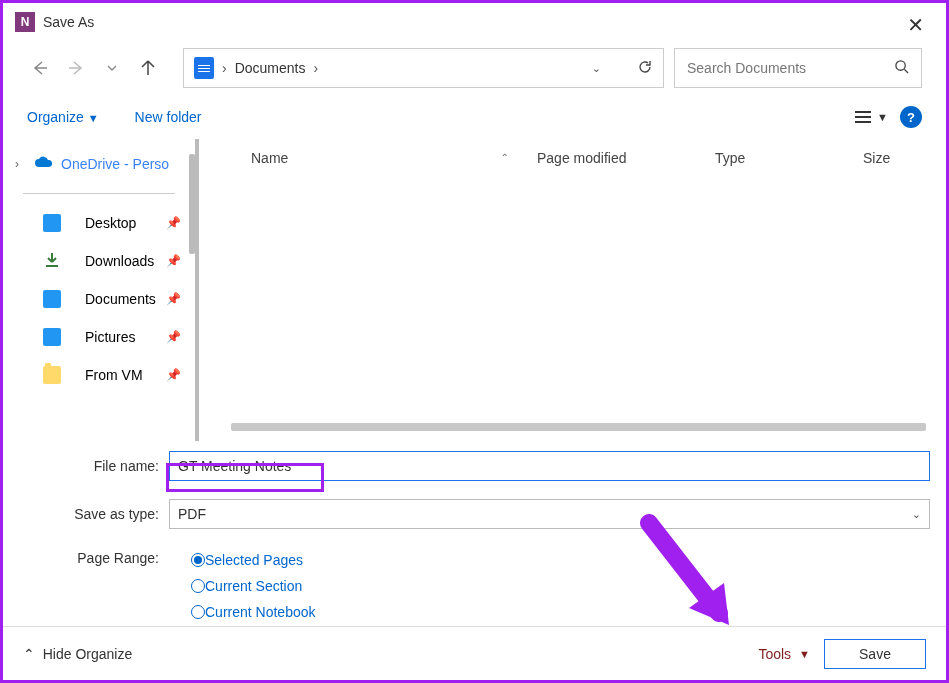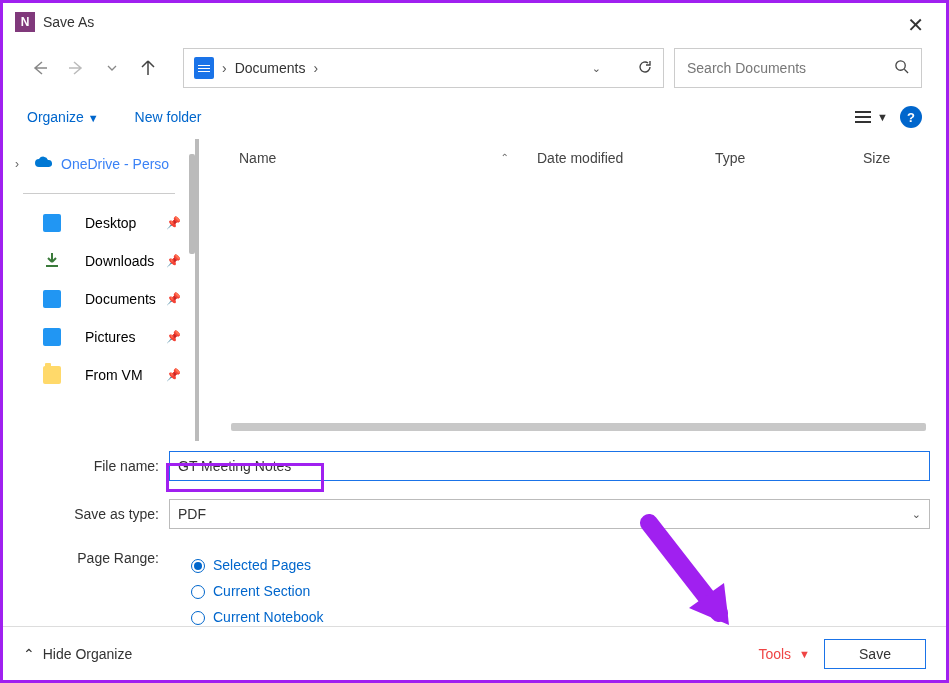--- a/index.html
+++ b/index.html
@@ -38,41 +38,41 @@
 .pin{color:#888;font-size:12px}
 .fico{width:18px;height:18px;border-radius:2px}
 .fico.desk{background:#2196f3}
 .fico.doc{background:#2196f3}
 .fico.pic{background:#2196f3}
 .fico.folder{background:#ffd96a;position:relative}
 .fico.folder::before{content:"";position:absolute;top:-3px;left:2px;width:6px;height:3px;background:#ffd96a;border-radius:1px 1px 0 0}
 .content-area{flex:1;border-left:4px solid #bbb;position:relative}
 .col-headers{display:flex;height:38px;align-items:center;color:#444;border-bottom:1px solid transparent}
 .col{padding:0 14px;display:flex;align-items:center;gap:6px}
-.col.name{width:324px;padding-left:40px}
+.col.name{width:324px;padding-left:52px}
 .col.date{width:178px}
 .col.type{width:148px}
 .col.size{flex:1}
 .sort-caret{font-size:10px;color:#666}
 .h-scrollbar{position:absolute;bottom:10px;left:32px;right:20px;height:8px;background:#c8c8c8;border-radius:2px}
 .form-area{padding:10px 16px 0 16px}
 .form-row{display:flex;align-items:center;margin-bottom:18px}
 .form-label{width:150px;text-align:right;color:#333;padding-right:10px}
 .form-input{flex:1;height:30px;border:1px solid #1a73e8;padding:0 8px;color:#333}
 .highlight{position:absolute;border:3px solid #a020f0;pointer-events:none;left:163px;top:460px;width:158px;height:29px}
 .form-select{flex:1;height:30px;border:1px solid #bbb;padding:0 8px;color:#333;display:flex;align-items:center;justify-content:space-between}
 .radio-group{margin-left:22px}
-.radio-row{display:flex;align-items:flex-end;gap:8px;height:26px}
+.radio-row{display:flex;align-items:center;height:26px}
 .radio{width:14px;height:14px;border:1.5px solid #0066cc;border-radius:50%;display:flex;align-items:center;justify-content:center}
 .radio.checked::after{content:"";width:8px;height:8px;background:#0066cc;border-radius:50%}
 .radio-label{color:#0066cc}
 .footer{position:absolute;bottom:0;left:0;right:0;height:54px;border-top:1px solid #ddd;display:flex;align-items:center;justify-content:space-between;padding:0 20px}
 .hide-folders{display:flex;align-items:center;gap:8px;color:#333;cursor:pointer}
 .footer-right{display:flex;align-items:center;gap:14px}
-.tools{color:#ef4444;display:flex;align-items:center;gap:8px;cursor:pointer}
+.tools{color:#7f1d1d;display:flex;align-items:center;gap:8px;cursor:pointer}
 .btn{width:102px;height:30px;border:1px solid #bbb;background:#fff;text-align:center;line-height:28px;cursor:pointer;color:#333}
 .btn.primary{border:1.5px solid #1a73e8}
 .arrow-annotation{position:absolute;left:626px;top:510px;pointer-events:none}
 .v-scrollbar{position:absolute;left:186px;top:151px;width:6px;height:100px;background:#bbb;border-radius:2px}
 .dropdown-caret{color:#555;font-size:11px}
 </style>
 </head>
 <body>
 
 <div class="titlebar">
@@ -198,21 +198,21 @@
     </div>
   </div>
 
   <div class="content-area">
     <div class="col-headers">
       <div class="col name">
           <span>Name</span>
           <span style="flex:1"></span>
           <span class="sort-caret">⌃</span>
         </div>
-      <div class="col date">Date modified</div>
+      <div class="col date">Page modified</div>
       <div class="col type">Type</div>
       <div class="col size">Size</div>
     </div>
     <div class="h-scrollbar"></div>
   </div>
 </div>
 <div class="v-scrollbar"></div>
 
 <div class="form-area">
   <div class="form-row">

